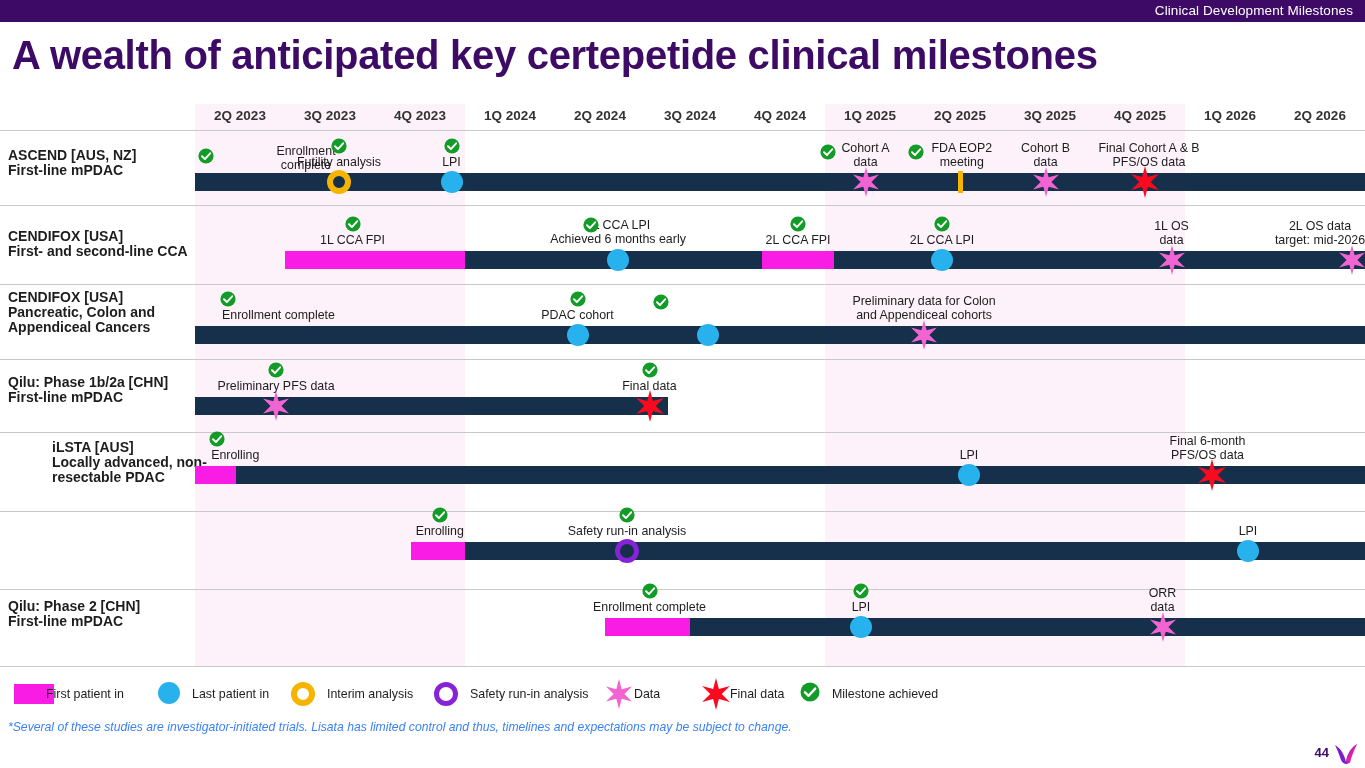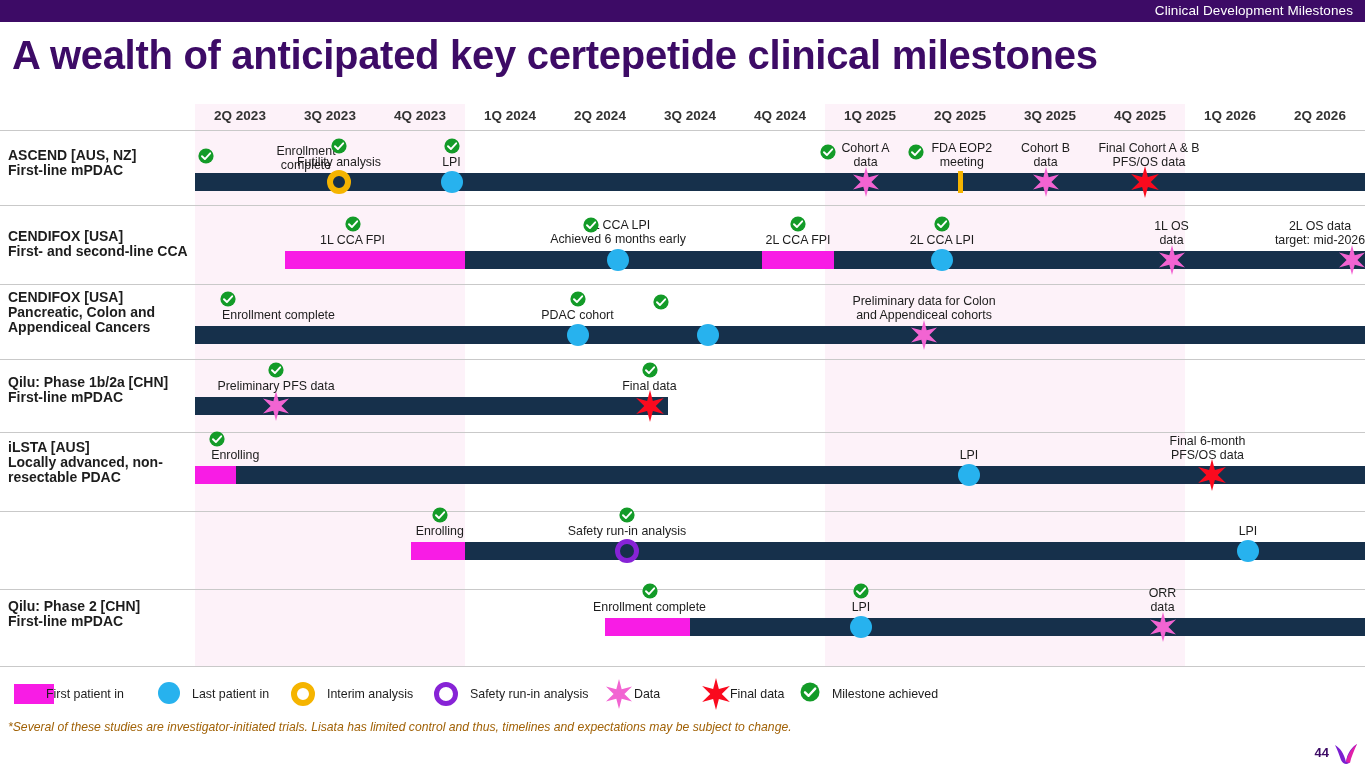--- a/index.html
+++ b/index.html
@@ -86,21 +86,21 @@
   
   .legend{
     position:absolute; left:0; top:672px; width:1365px; height:96px;
   }
   .lgitem{ position:absolute; top:0; }
   .lgtext{
     position:absolute; font-size:12.4px; color:#1d1d1d; white-space:nowrap;
   }
   .footnote{
     position:absolute; left:8px; top:48px;
-    font-size:12.2px; font-style:italic; color:#a16207; white-space:nowrap;
+    font-size:12.2px; font-style:italic; color:#3b82f6; white-space:nowrap;
   }
   .abbr{
     position:absolute; left:985px; top:10px;
     font-size:12.4px; color:#1d1d1d; line-height:18.5px;
   }
   .abbr li{ list-style:none; position:relative; padding-left:16px; }
   .abbr li:before{
     content:"\25AA"; position:absolute; left:0; top:-1px;
     color:#6d6d6d; font-size:11px;
   }
@@ -328,21 +328,21 @@
           </svg></div>
         <div class="mlabel" style="left: 586.5px; width: 126px; top: 20px;">
           <div>Final data</div>
         </div>
         <div class="chk" style="left: 641.5px; top: 3px;"><svg width="16" height="16" viewBox="0 0 20 20">
             <circle cx="10" cy="10" r="9.5" fill="#139b28"></circle>
             <path d="M5 10.3 L8.6 13.8 L15.2 6.6" stroke="#ffffff" stroke-width="2.4" fill="none" stroke-linecap="round" stroke-linejoin="round"></path>
           </svg></div>
       </div>
       <div class="row" style="top: 328px; height: 79px;">
-        <div class="rowname" style="top: 8px;">
+        <div class="rowname" style="top: 8px; margin-left: 44px;">
           <div>iLSTA [AUS]</div>
           <div>Locally advanced, non-</div>
           <div>resectable PDAC</div>
         </div>
         <div class="barpink" style="left: 195px; width: 40.5px; top: 34px;"></div>
         <div class="bar" style="left: 235.5px; width: 1129.5px; top: 34px;"></div>
         <div class="mlabel" style="text-align: left; left: 211.2px; width: 108px; top: 16px;">
           <div>Enrolling</div>
         </div>
         <div class="chk" style="left: 209.2px; top: -1px;"><svg width="16" height="16" viewBox="0 0 20 20">

